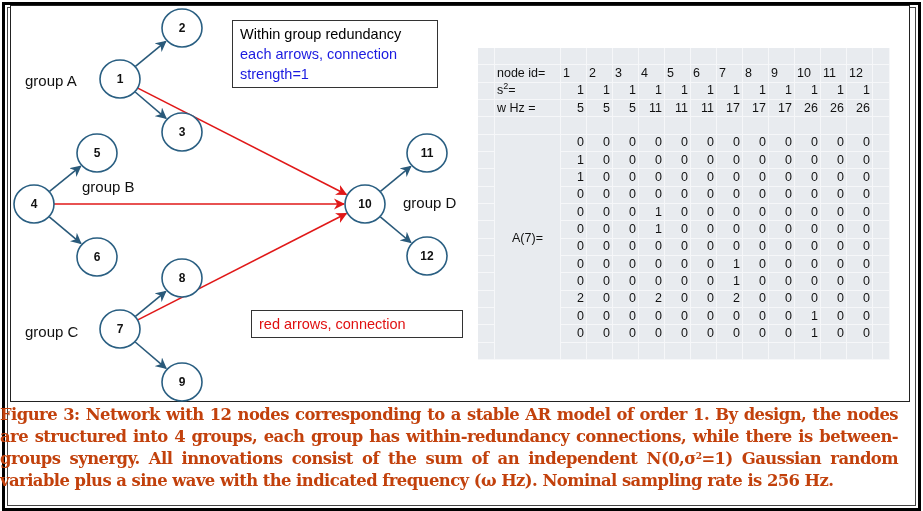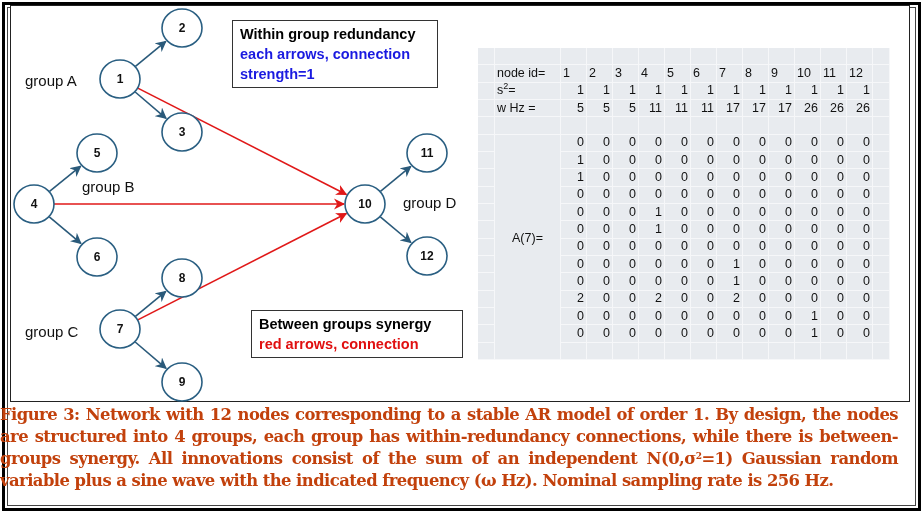--- a/index.html
+++ b/index.html
@@ -14,21 +14,21 @@
     }
     .diagram-frame {
       position: absolute; left: 10px; top: 5px; width: 898px; height: 395px;
       border: 1px solid #222; background: #fff;
     }
     svg.net { position: absolute; left: 0; top: 0; width: 923px; height: 511px; }
     .node-label { font-family: "Liberation Sans", sans-serif; font-weight: bold; font-size: 12px; fill: #111; }
     .group-label { font-family: "Liberation Sans", sans-serif; font-size: 15px; fill: #111; }
     .legend-box {
       position: absolute; border: 1.5px solid #333; background: #fff;
-      font-family: "Liberation Sans", sans-serif; font-weight: bold; font-size: 14.5px; line-height: 20px;
+      font-family: "Liberation Sans", sans-serif; font-weight: normal; font-size: 14.5px; line-height: 20px;
       padding: 3px 7px;
     }
     .legend-box .title { color: #000; }
     .legend-within .desc { color: #1a1ae0; }
     .legend-between .desc { color: #e01010; }
 
     .matrix-table {
       position: absolute; left: 478px; top: 48px; width: 412px; height: 312px;
       background: #e8ebef;
       font-family: "Liberation Sans", sans-serif; font-size: 12.5px; color: #111;
@@ -137,21 +137,20 @@
   </g>
 </svg>
 
 <div class="legend-box legend-within" style="left:232px; top:20px; width:190px;">
   <div class="title">Within group redundancy</div>
   <div class="desc">each arrows, connection</div>
   <div class="desc">strength=1</div>
 </div>
 
 <div class="legend-box legend-between" style="left:251px; top:310px; width:196px;">
-  <div class="title">Between groups synergy</div>
   <div class="desc">red arrows, connection</div>
 </div>
 
 <table class="matrix-table" id="matrix-table">
   <tbody id="matrix-body">
       <tr>
         <td class="gutter"></td>
         <td class="lbl"></td>
         <td class="num"></td>
         <td class="num"></td>

